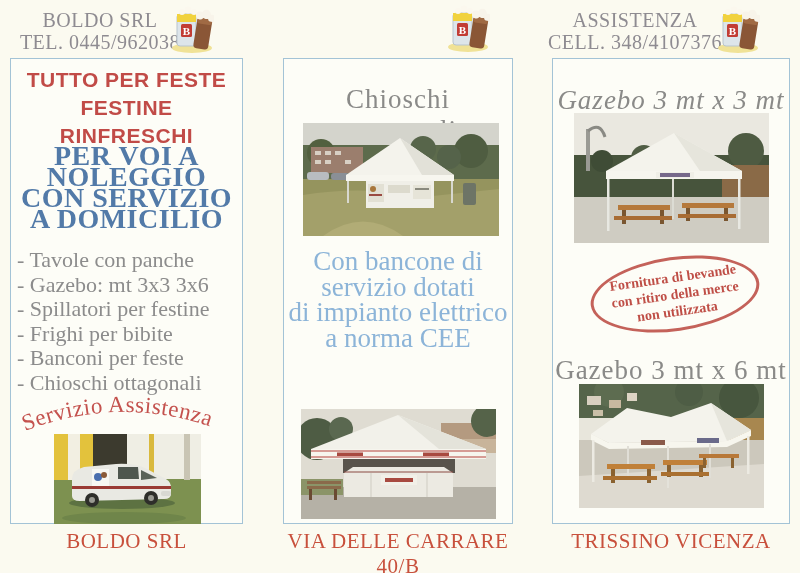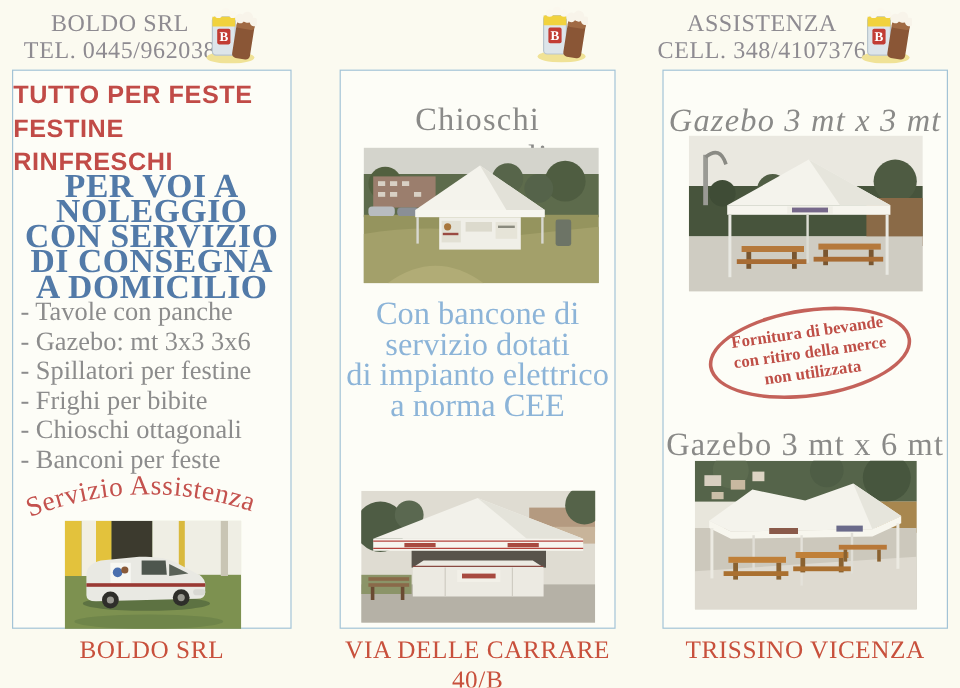--- a/index.html
+++ b/index.html
@@ -16,21 +16,21 @@
   .logo-center { left:446px; top:4px; }
   .logo-right  { left:716px; top:5px; }
 
   
   .panel { position:absolute; top:58px; height:466px; border:1px solid #a3c3d6; background:#fdfdf7; }
   .panel-left   { left:10px;  width:233px; }
   .panel-center { left:283px; width:230px; }
   .panel-right  { left:552px; width:238px; }
 
   
-  .headline { position:absolute; top:7px; left:0; width:100%; text-align:left;
+  .headline { position:absolute; top:7px; left:0; width:100%; text-align:center;
               font-family:"Liberation Sans","DejaVu Sans",sans-serif; font-weight:700;
               color:#c14b47; font-size:21px; line-height:28px; letter-spacing:0.5px; }
   .subhead  { position:absolute; top:86px; left:0; width:100%; text-align:center;
               font-weight:700; color:#527aa8; font-size:28px; line-height:21px; letter-spacing:0.5px; }
   .rentlist { position:absolute; top:189px; left:6px; width:225px;
               color:#8c8c8c; font-size:22px; line-height:24.5px; white-space:nowrap; }
   .arc-svg  { position:absolute; left:8px; top:332px; }
   .photo    { position:absolute; display:block; }
   .photo-van    { left:43px; top:375px; }
   .photo-kiosk1 { left:19px; top:64px; }
@@ -111,30 +111,29 @@
   <div class="panel panel-left">
     <div class="headline">
       <div>TUTTO PER FESTE</div>
       <div>FESTINE</div>
       <div>RINFRESCHI</div>
     </div>
     <div class="subhead">
       <div>PER VOI A</div>
       <div>NOLEGGIO</div>
       <div>CON SERVIZIO</div>
-      <div>DI CONSEGNA</div>
       <div>A DOMICILIO</div>
     </div>
     <div class="rentlist">
       <div>- Tavole con panche</div>
       <div>- Gazebo: mt 3x3 3x6</div>
       <div>- Spillatori per festine</div>
       <div>- Frighi per bibite</div>
+      <div>- Banconi per feste</div>
       <div>- Chioschi ottagonali</div>
-      <div>- Banconi per feste</div>
     </div>
     <svg class="arc-svg" width="218" height="46" viewBox="0 0 218 46">
       <path id="arcPath" d="M 6 40 Q 109 0 214 44" fill="none" stroke="none"></path>
       <text font-size="23" fill="#c4524e" letter-spacing="0.5" font-family="'Liberation Serif',serif">
         <textPath href="#arcPath">Servizio Assistenza</textPath>
       </text>
     </svg>
 
     <svg class="photo photo-van" width="147" height="90" viewBox="0 0 147 90" role="img">
       <rect width="147" height="90" fill="#7d9150"></rect>

